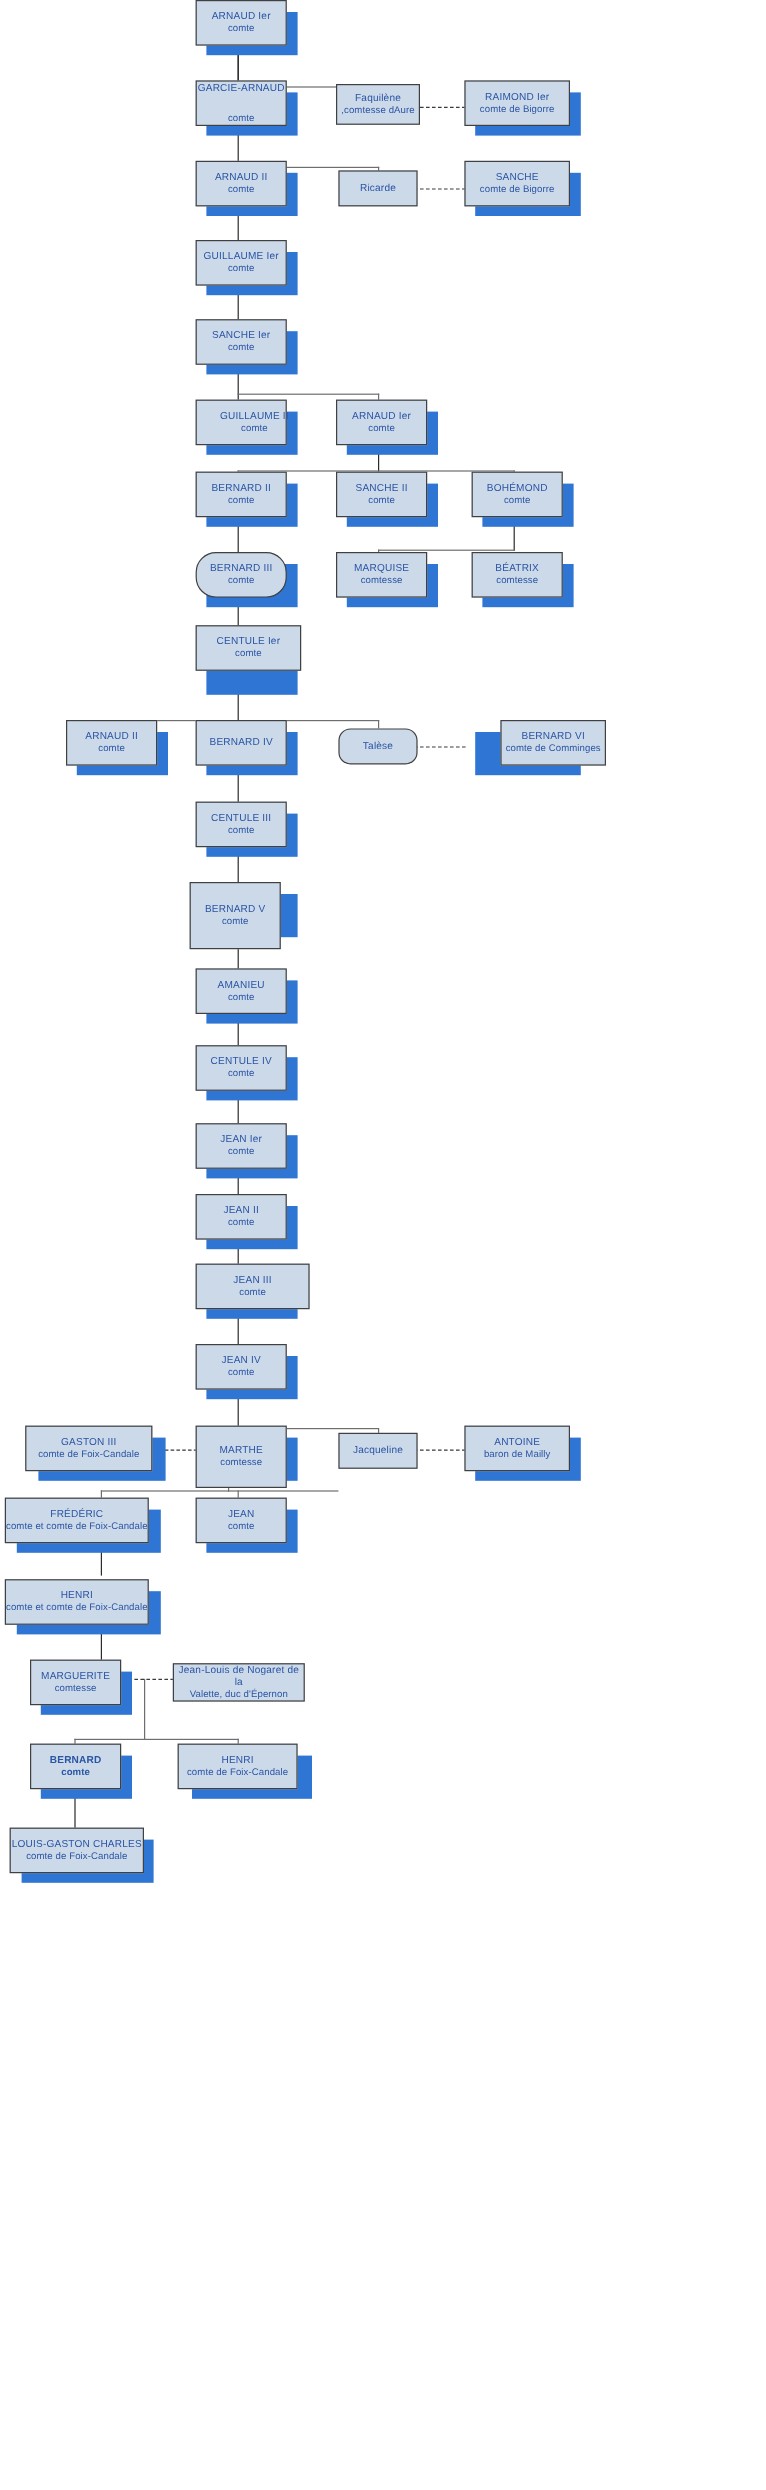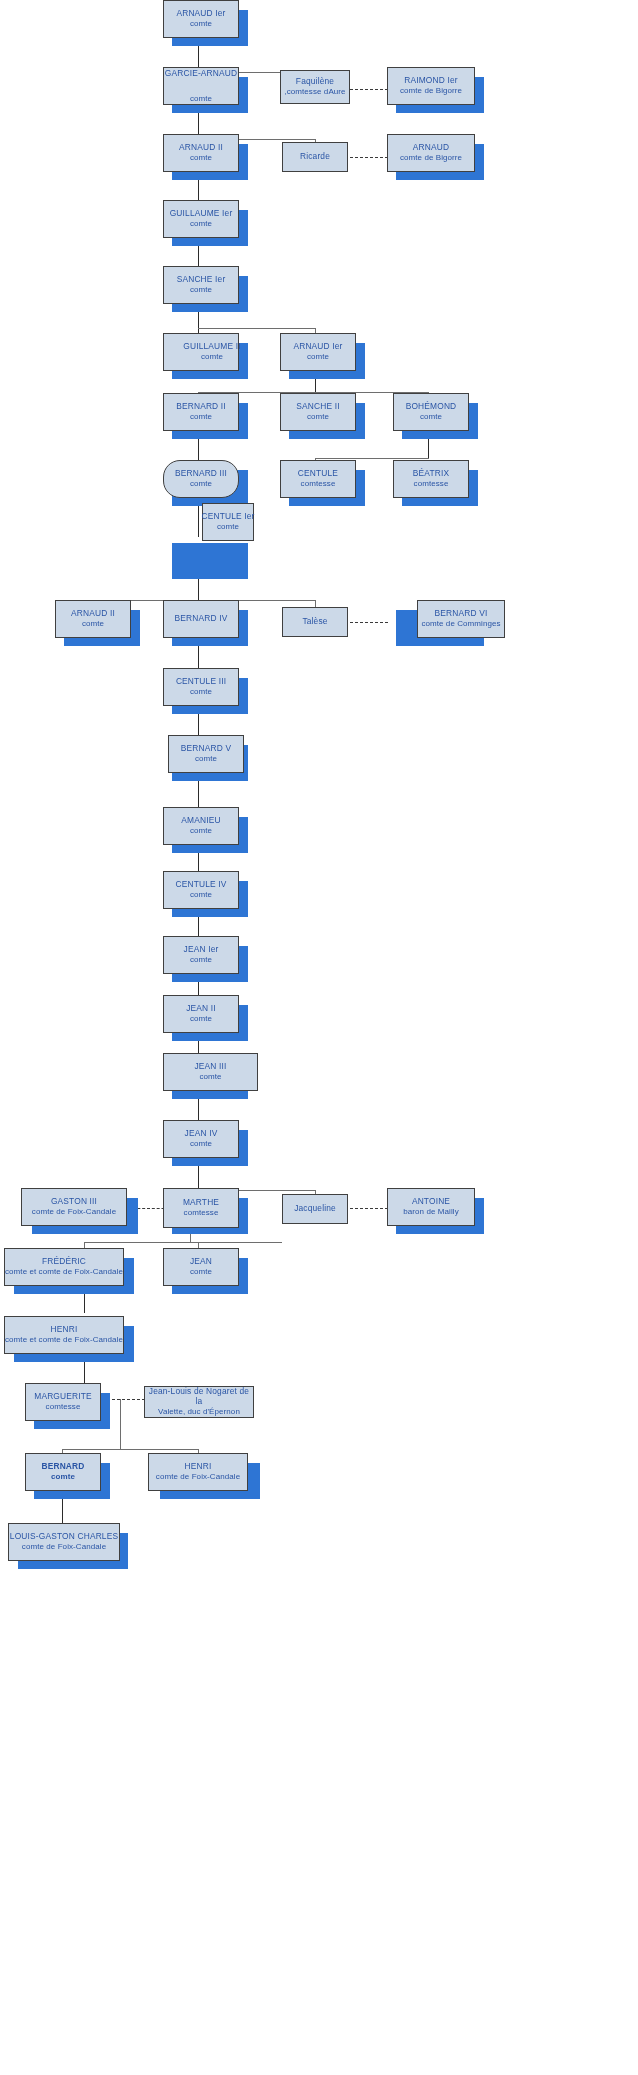--- a/index.html
+++ b/index.html
@@ -210,21 +210,21 @@
   <div class="node" style="left:163px; top:134px; width:76px; height:38px;">
     <span class="nm">ARNAUD II</span>
     <span class="ti">comte</span>
   </div>
 
   <div class="node" style="left:282px; top:142px; width:66px; height:30px;">
     <span class="nm">Ricarde</span>
   </div>
 
   <div class="node" style="left:387px; top:134px; width:88px; height:38px;">
-    <span class="nm">ARNAUD</span>
+    <span class="nm">SANCHE</span>
     <span class="ti">comte de Bigorre</span>
   </div>
 
   <div class="node" style="left:163px; top:200px; width:76px; height:38px;">
     <span class="nm">GUILLAUME Ier</span>
     <span class="ti">comte</span>
   </div>
 
   <div class="node" style="left:163px; top:266px; width:76px; height:38px;">
     <span class="nm">SANCHE Ier</span>
@@ -255,58 +255,58 @@
     <span class="nm">BOHÉMOND</span>
     <span class="ti">comte</span>
   </div>
 
   <div class="node" style="left:163px; top:460px; width:76px; height:38px;border-radius:17px;">
     <span class="nm">BERNARD III</span>
     <span class="ti">comte</span>
   </div>
 
   <div class="node" style="left:280px; top:460px; width:76px; height:38px;">
-    <span class="nm">CENTULE</span>
+    <span class="nm">MARQUISE</span>
     <span class="ti">comtesse</span>
   </div>
 
   <div class="node" style="left:393px; top:460px; width:76px; height:38px;">
     <span class="nm">BÉATRIX</span>
     <span class="ti">comtesse</span>
   </div>
 
-  <div class="node" style="left:163px; top:503px; width:52px; height:38px;margin-left:39px;">
+  <div class="node" style="left:163px; top:521px; width:88px; height:38px;">
     <span class="nm">CENTULE Ier</span>
     <span class="ti">comte</span>
   </div>
 
   <div class="node" style="left:55px; top:600px; width:76px; height:38px;">
     <span class="nm">ARNAUD II</span>
     <span class="ti">comte</span>
   </div>
 
   <div class="node" style="left:163px; top:600px; width:76px; height:38px;">
     <span class="nm">BERNARD IV</span>
   </div>
 
-  <div class="node" style="left:282px; top:607px; width:66px; height:30px;">
+  <div class="node" style="left:282px; top:607px; width:66px; height:30px;border-radius:10px;">
     <span class="nm">Talèse</span>
   </div>
 
   <div class="node" style="left:387px; top:600px; width:88px; height:38px;margin-left:30px;">
     <span class="nm">BERNARD VI</span>
     <span class="ti">comte de Comminges</span>
   </div>
 
   <div class="node" style="left:163px; top:668px; width:76px; height:38px;">
     <span class="nm">CENTULE III</span>
     <span class="ti">comte</span>
   </div>
 
-  <div class="node" style="left:168px; top:735px; width:76px; height:38px;">
+  <div class="node" style="left:158px; top:735px; width:76px; height:56px;">
     <span class="nm">BERNARD V</span>
     <span class="ti">comte</span>
   </div>
 
   <div class="node" style="left:163px; top:807px; width:76px; height:38px;">
     <span class="nm">AMANIEU</span>
     <span class="ti">comte</span>
   </div>
 
   <div class="node" style="left:163px; top:871px; width:76px; height:38px;">
@@ -332,21 +332,21 @@
   <div class="node" style="left:163px; top:1120px; width:76px; height:38px;">
     <span class="nm">JEAN IV</span>
     <span class="ti">comte</span>
   </div>
 
   <div class="node" style="left:21px; top:1188px; width:106px; height:38px;">
     <span class="nm">GASTON III</span>
     <span class="ti">comte de Foix-Candale</span>
   </div>
 
-  <div class="node" style="left:163px; top:1188px; width:76px; height:40px;">
+  <div class="node" style="left:163px; top:1188px; width:76px; height:52px;">
     <span class="nm">MARTHE</span>
     <span class="ti">comtesse</span>
   </div>
 
   <div class="node" style="left:282px; top:1194px; width:66px; height:30px;">
     <span class="nm">Jacqueline</span>
   </div>
 
   <div class="node" style="left:387px; top:1188px; width:88px; height:38px;">
     <span class="nm">ANTOINE</span>

